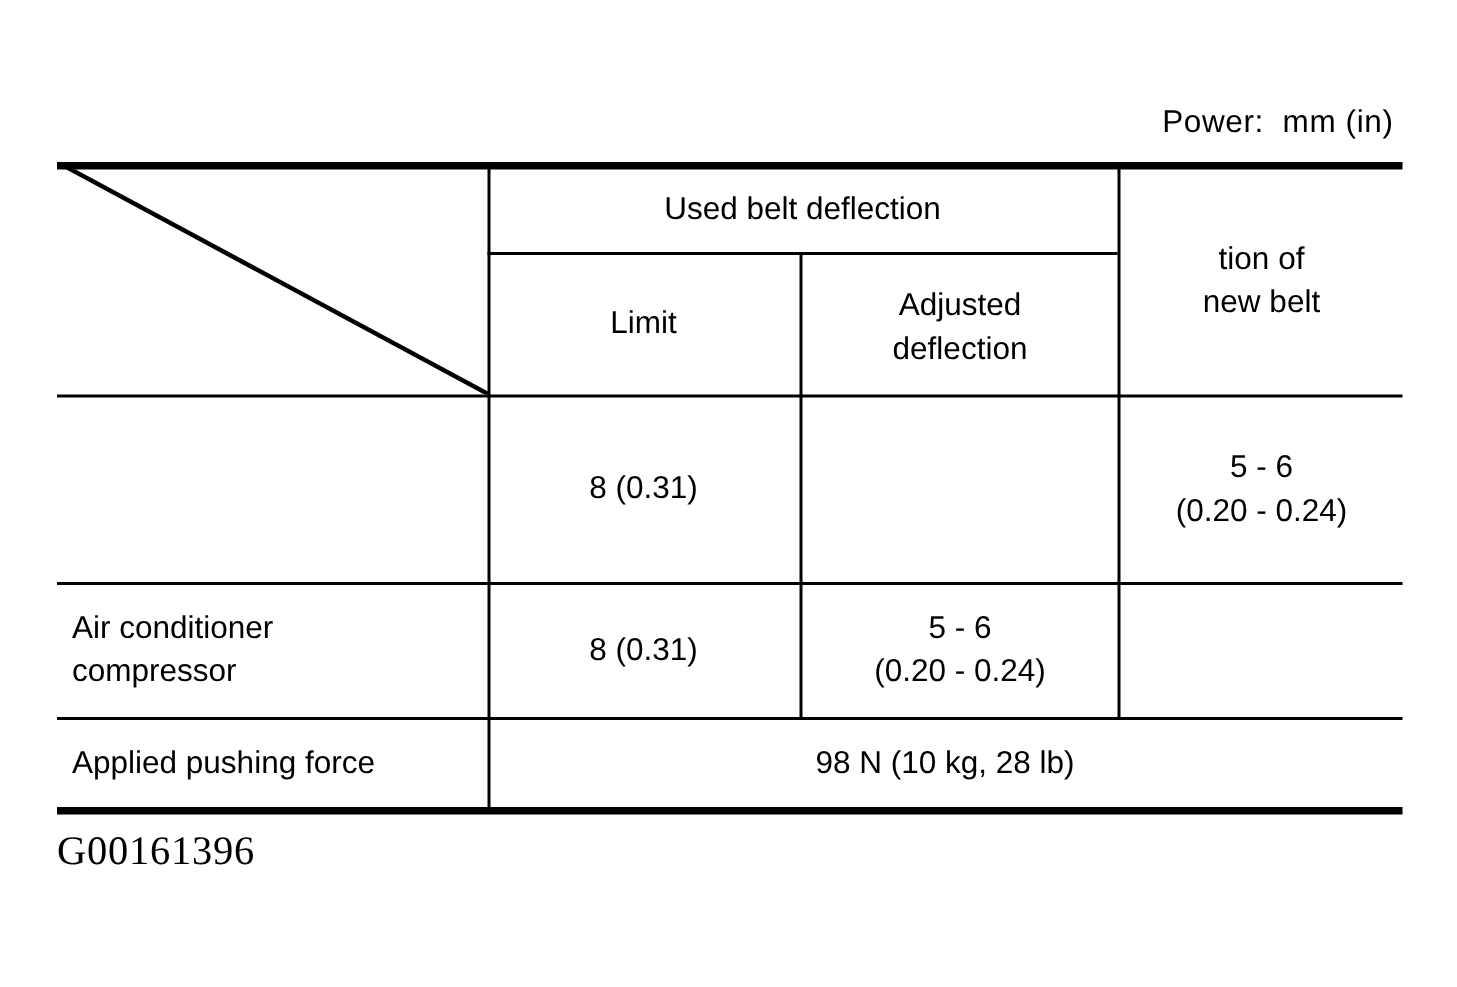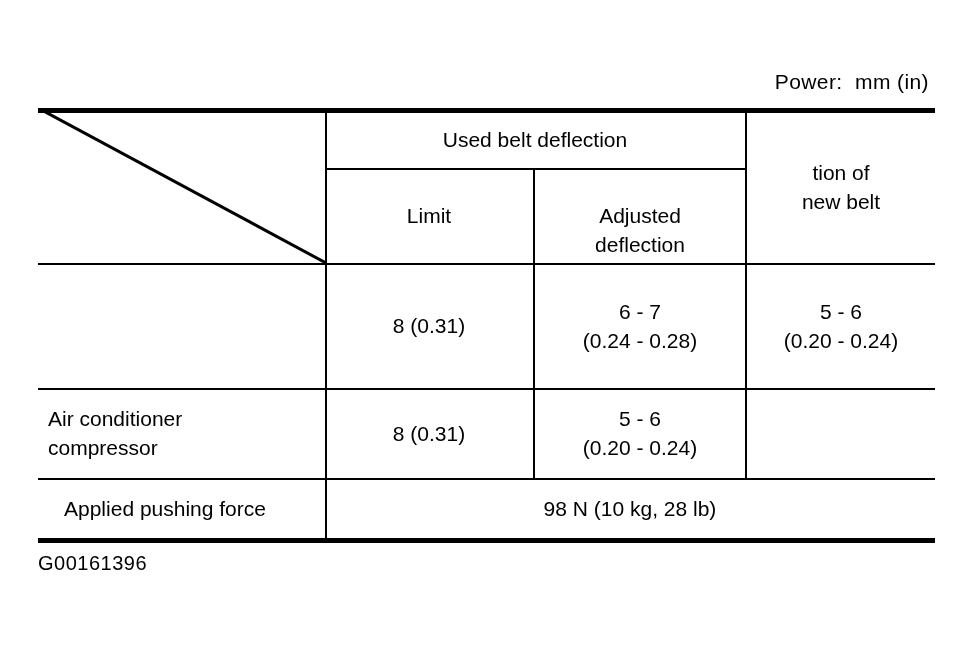--- a/index.html
+++ b/index.html
@@ -98,22 +98,23 @@
     white-space: pre;
   }
 
   .cell.left .line { padding-left: 10px; }
 
   
   .figure-code {
     position: absolute;
     left: 38px;
     top: 552px;
-    font-size: 20px;
+    font-size: 27px;
     letter-spacing: 0.5px;
+    font-family: Liberation Serif, serif;
   }
 </style>
 </head>
 <body>
 
 <div id="page">
 
   <div class="unit-caption">Power:  mm (in)</div>
 
   <div class="spec-table">
@@ -134,55 +135,51 @@
     </svg>
 
     <div class="cell center" style="left:287px; top:4px; width:420px; height:56px;">
       <span class="line">Used belt deflection</span>
     </div>
 
     <div class="cell center" style="left:287px; top:62px; width:208px; height:93px;">
       <span class="line">Limit</span>
     </div>
 
-    <div class="cell center" style="left:497px; top:76px; width:210px; height:93px;text-align:center;">
+    <div class="cell center" style="left:497px; top:64px; width:210px; height:93px;text-align:center;">
       <span class="line">Adjusted</span>
       <span class="line">deflection</span>
     </div>
 
     <div class="cell center" style="left:709px; top:4px; width:188px; height:151px;">
       <span class="line">tion of</span>
       <span class="line">new belt</span>
     </div>
 
     <div class="cell center" style="left:287px; top:157px; width:208px; height:123px;">
       <span class="line">8 (0.31)</span>
-    </div>
-    <div class="cell center" style="left:497px; top:157px; width:210px; height:123px;">
-      <span class="line">6 - 7</span>
-      <span class="line">(0.24 - 0.28)</span>
     </div>
     <div class="cell center" style="left:709px; top:157px; width:188px; height:123px;">
       <span class="line">5 - 6</span>
       <span class="line">(0.20 - 0.24)</span>
     </div>
 
     <div class="cell left" style="left:0px; top:282px; width:287px; height:88px;">
       <span class="line">Air conditioner</span>
       <span class="line">compressor</span>
     </div>
     <div class="cell center" style="left:287px; top:282px; width:208px; height:88px;">
       <span class="line">8 (0.31)</span>
     </div>
     <div class="cell center" style="left:497px; top:282px; width:210px; height:88px;">
       <span class="line">5 - 6</span>
       <span class="line">(0.20 - 0.24)</span>
     </div>
 
-    <div class="cell left" style="left:16px; top:372px; width:287px; height:58px;text-align:center;">
+    <div class="cell left" style="left:0px; top:372px; width:287px; height:58px;text-align:center;">
       <span class="line">Applied pushing force</span>
     </div>
     <div class="cell center" style="left:287px; top:372px; width:610px; height:58px;">
       <span class="line">98 N (10 kg, 28 lb)</span>
     </div>
 
   </div>
 
   <div class="figure-code">G00161396</div>
 

